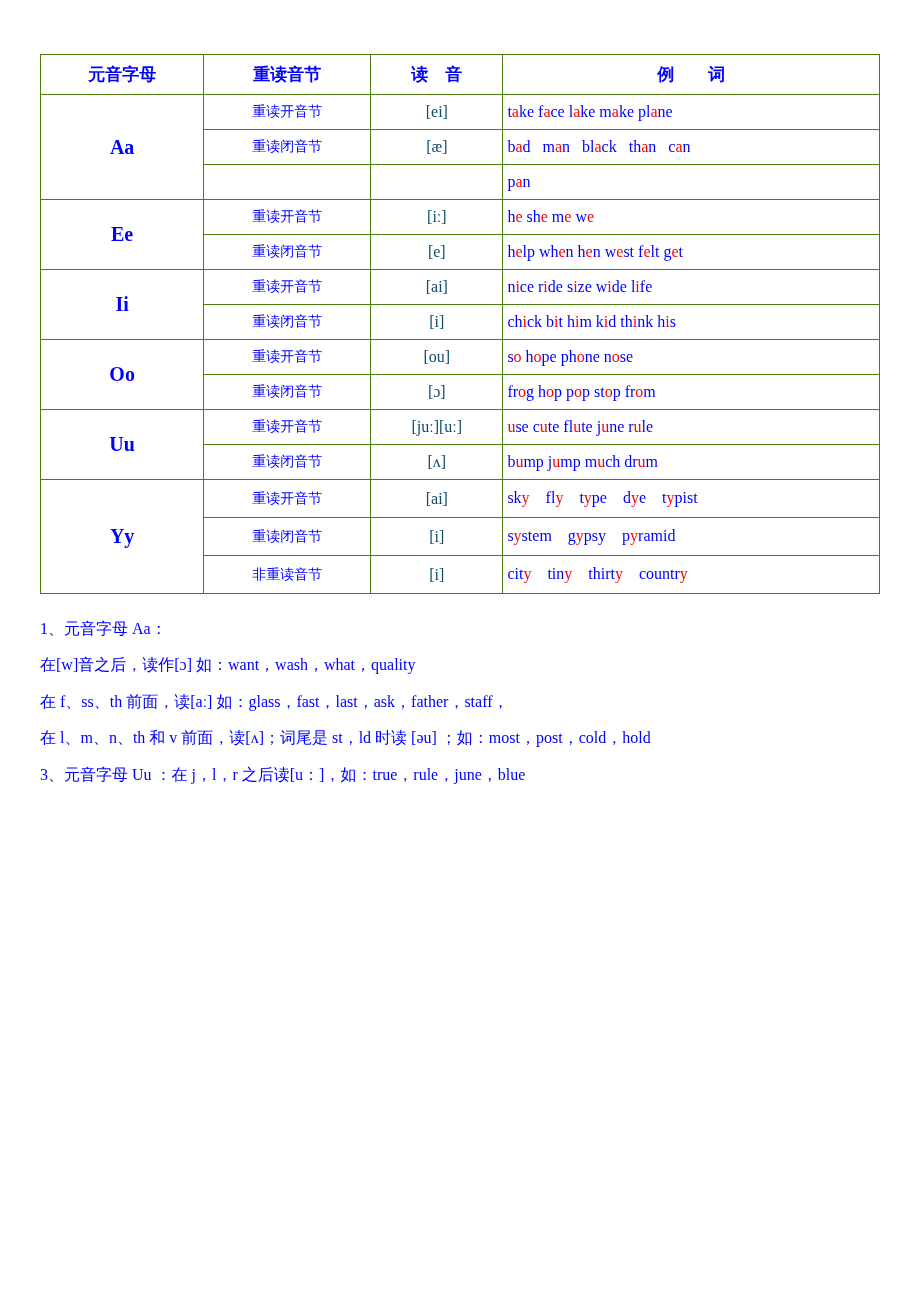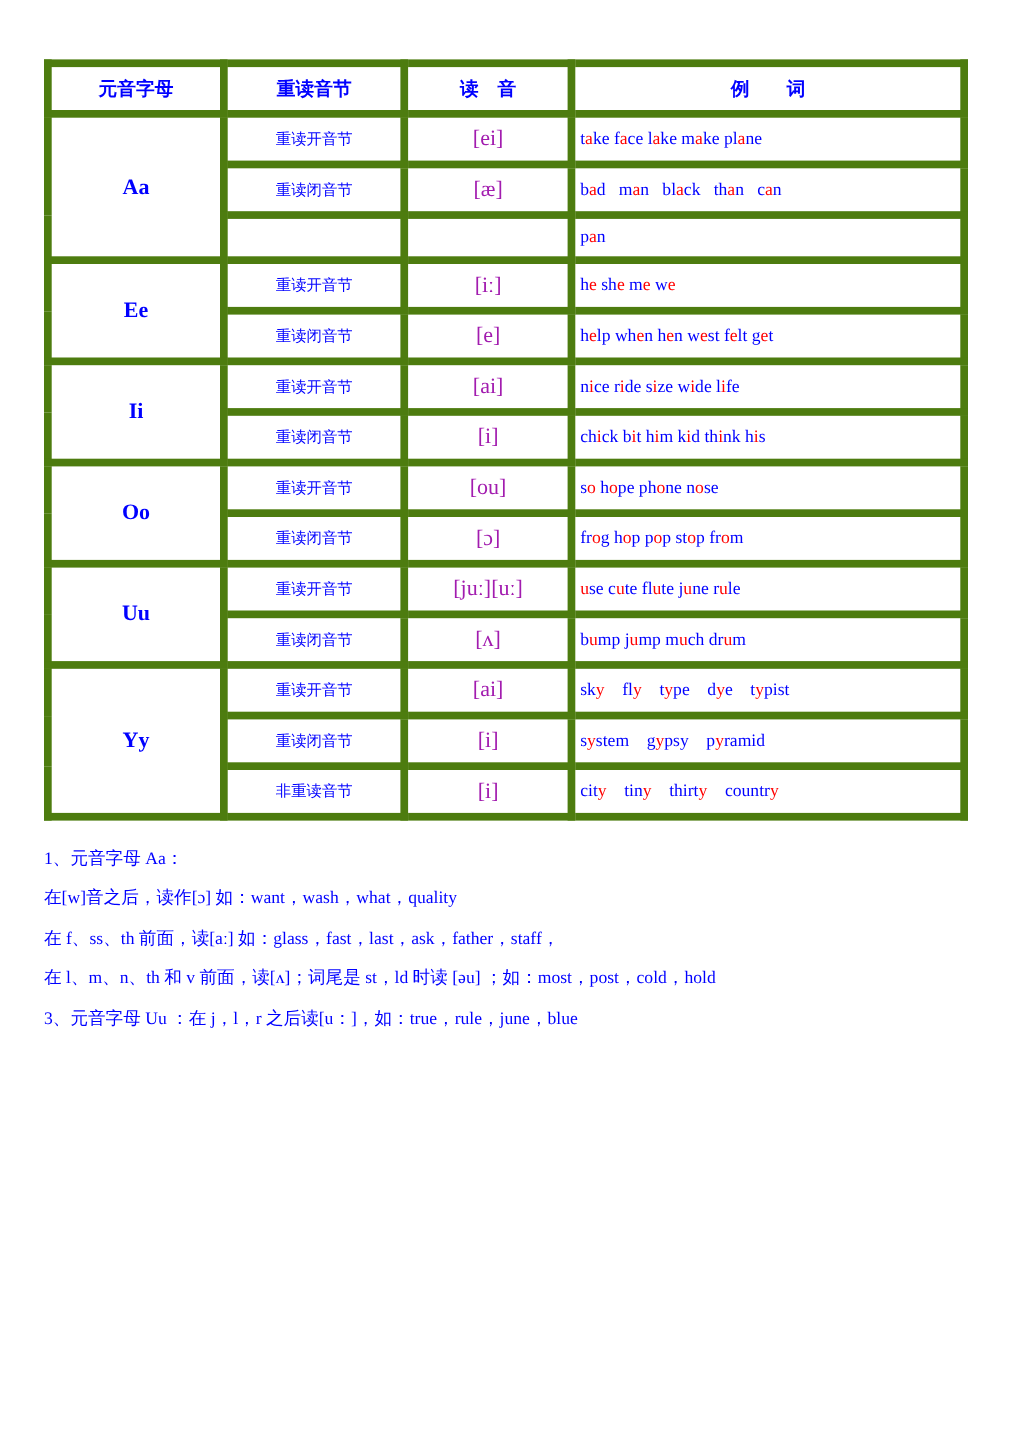--- a/index.html
+++ b/index.html
@@ -17,42 +17,42 @@
       font-size: 24px;
       margin-bottom: 24px;
       font-weight: bold;
     }
     table {
       width: 100%;
       border-collapse: collapse;
       margin-bottom: 20px;
     }
     table th, table td {
-      border: 7px solid #4d7c0f;
+      border: 1px solid #4d7c0f;
       padding: 8px 10px;
       text-align: center;
       color: #00f;
     }
     table thead th {
       font-size: 17px;
       font-weight: bold;
       background: #fff;
     }
     .vowel-letter {
       font-size: 20px;
       font-weight: bold;
       color: #00f;
     }
     .syllable-type {
       font-size: 14px;
       color: #00f;
     }
     .phonetic {
-      font-size: 20px;
-      color: #a21caf;
+      font-size: 16px;
+      color: #0c4a6e;
       font-family: Liberation Serif, serif;
     }
     .blue { color: #00f; }
     .red { color: #f00; }
     .examples-cell {
       text-align: left;
       padding-left: 4px;
     }
     .notes {
       color: #00f;

